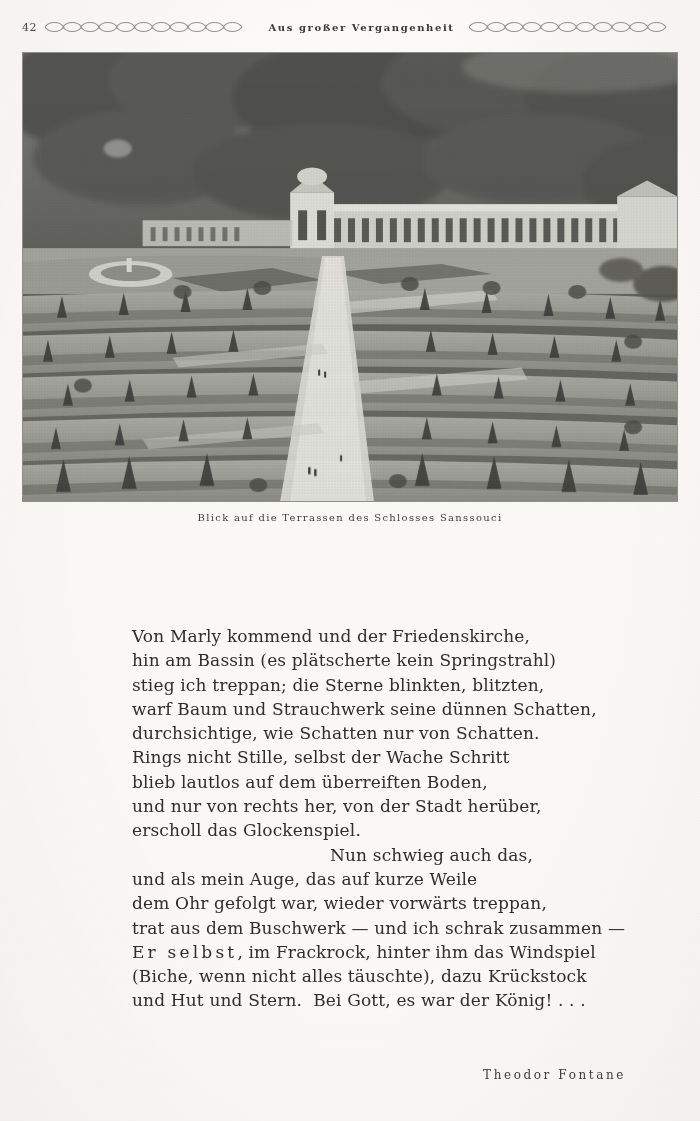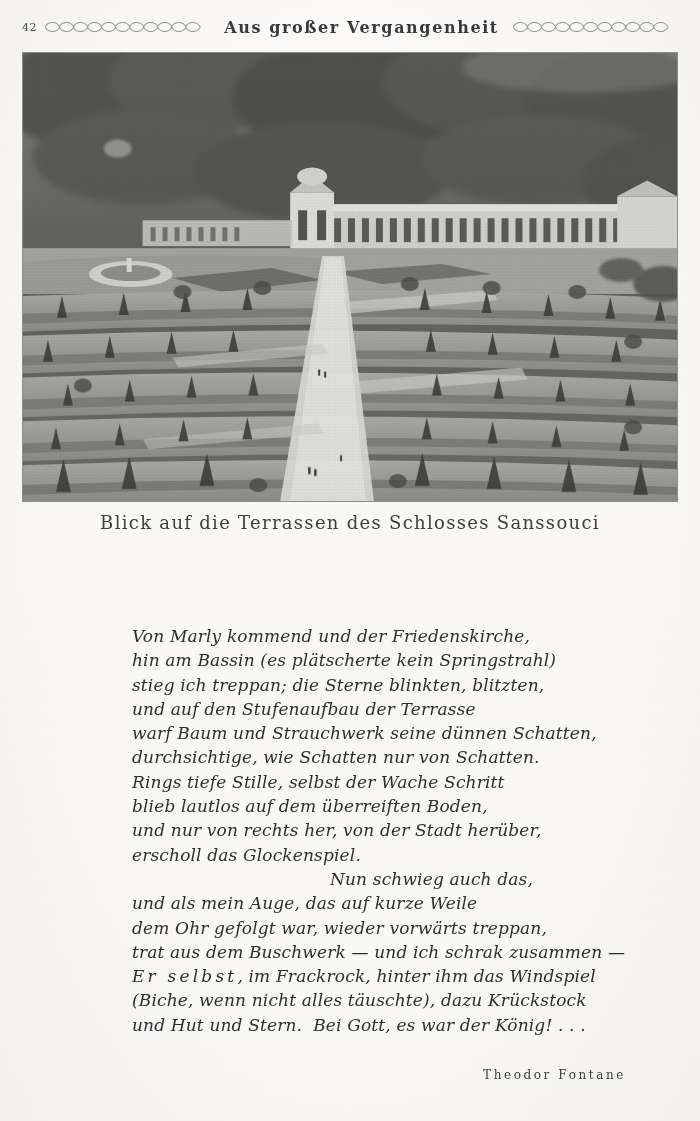--- a/index.html
+++ b/index.html
@@ -44,21 +44,21 @@
     height: 14px;
     min-width: 10px;
     overflow: hidden;
     opacity: 0.72;
   }
   .ornament svg { display: block; height: 14px; width: 100%; }
   .head-title {
     flex: 0 0 auto;
     font-family: "DejaVu Serif", serif;
     font-weight: bold;
-    font-size: 16px;
+    font-size: 10px;
     color: #3a3a3a;
     letter-spacing: 1.6px;
     white-space: nowrap;
     padding: 0 14px;
     font-style: normal;
     text-align: center;
   }
 
   
   .plate {
@@ -73,21 +73,21 @@
     background: #8a8a86;
   }
   .plate svg { display: block; width: 100%; height: 100%; }
 
   .caption {
     position: absolute;
     left: 0; right: 0;
     top: 512px;
     text-align: center;
     font-family: "DejaVu Serif", serif;
-    font-size: 18px;
+    font-size: 10px;
     color: #3f3f3f;
     letter-spacing: 1.3px;
   }
 
   
   .poem-title {
     position: absolute;
     left: 0; right: 0;
     top: 562px;
     text-align: center;
@@ -104,21 +104,20 @@
     top: 624px;
     width: 470px;
   }
   .line {
     font-family: "DejaVu Serif", serif;
     font-size: 17px;
     line-height: 24.3px;
     color: #2f2f2f;
     white-space: pre;
     letter-spacing: 0.15px;
-    font-style: italic;
   }
   .line.indent { padding-left: 198px; }
   .em-spaced { letter-spacing: 3.2px; }
 
   .byline {
     position: absolute;
     right: 74px;
     top: 1068px;
     font-family: "DejaVu Serif", serif;
     font-size: 12px;
@@ -410,24 +409,23 @@
     </svg>
   </div>
 
   <div class="caption">Blick auf die Terrassen des Schlosses Sanssouci</div>
 
 
   <div class="poem">
     <div class="line">Von Marly kommend und der Friedenskirche,</div>
     <div class="line">hin am Bassin (es plätscherte kein Springstrahl)</div>
     <div class="line">stieg ich treppan; die Sterne blinkten, blitzten,</div>
-    <div class="line">und auf den Stufenaufbau der Terrasse</div>
     <div class="line">warf Baum und Strauchwerk seine dünnen Schatten,</div>
     <div class="line">durchsichtige, wie Schatten nur von Schatten.</div>
-    <div class="line">Rings tiefe Stille, selbst der Wache Schritt</div>
+    <div class="line">Rings nicht Stille, selbst der Wache Schritt</div>
     <div class="line">blieb lautlos auf dem überreiften Boden,</div>
     <div class="line">und nur von rechts her, von der Stadt herüber,</div>
     <div class="line">erscholl das Glockenspiel.</div>
     <div class="line indent">Nun schwieg auch das,</div>
     <div class="line">und als mein Auge, das auf kurze Weile</div>
     <div class="line">dem Ohr gefolgt war, wieder vorwärts treppan,</div>
     <div class="line">trat aus dem Buschwerk — und ich schrak zusammen —</div>
     <div class="line" id="emphasis-line"><span class="em-spaced">Er selbst</span>, im Frackrock, hinter ihm das Windspiel</div>
     <div class="line">(Biche, wenn nicht alles täuschte), dazu Krückstock</div>
     <div class="line">und Hut und Stern.  Bei Gott, es war der König! . . .</div>

